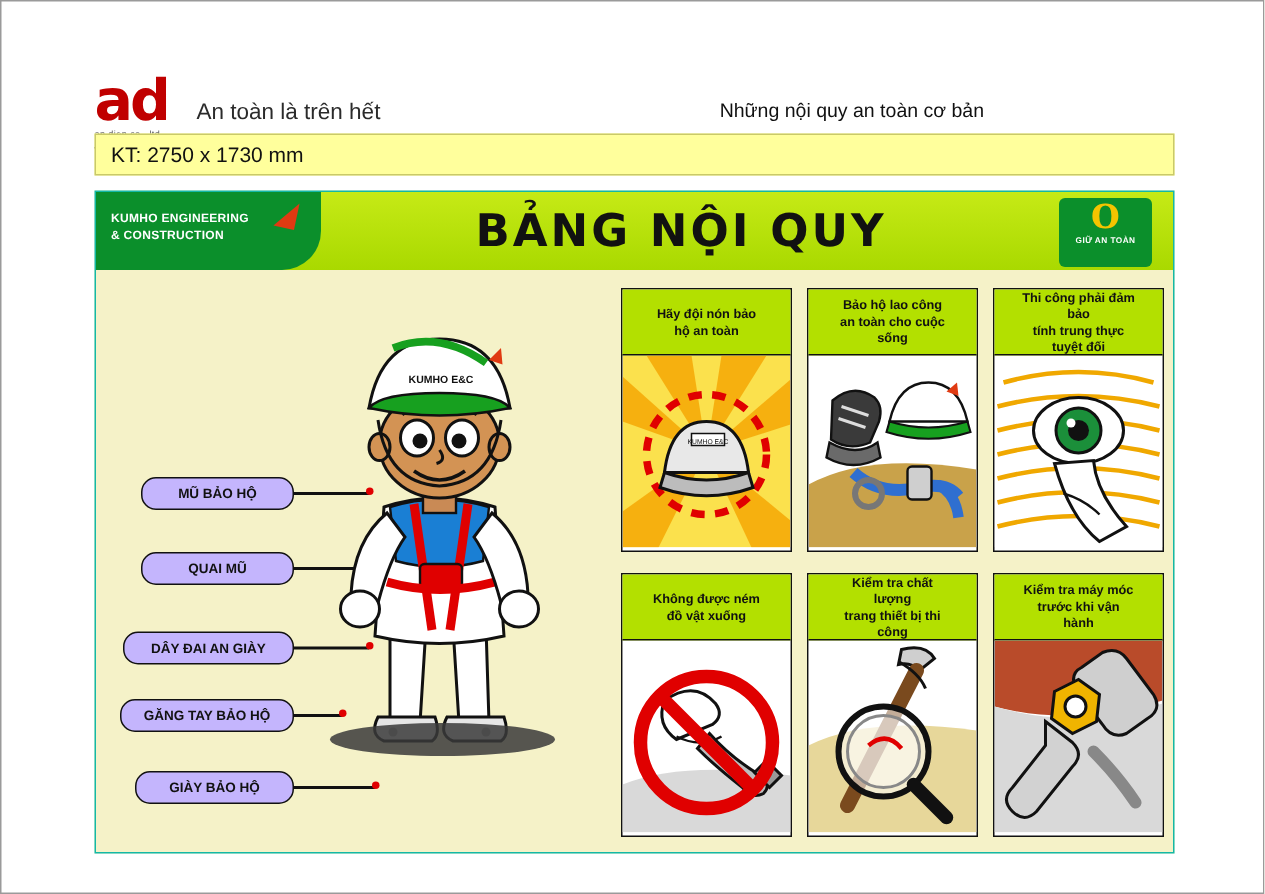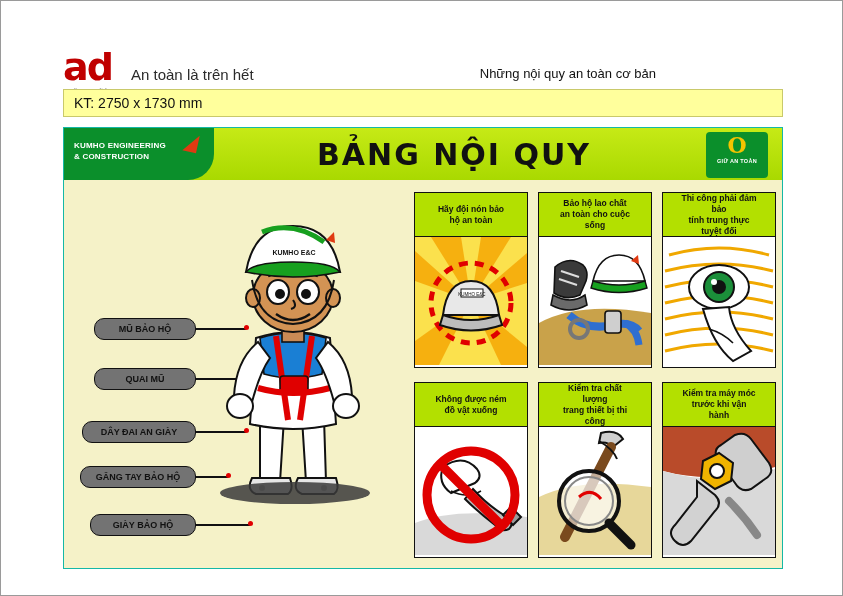--- a/index.html
+++ b/index.html
@@ -26,21 +26,21 @@
   .kumho-tab{position:absolute;left:0;top:0;width:150px;height:52px;background:#0b8f2b;border-bottom-right-radius:26px;}
   .kumho-txt{position:absolute;left:10px;top:12px;font-size:8px;font-weight:bold;color:#ffffff;line-height:11px;letter-spacing:.2px;}
   .kumho-mark{position:absolute;left:120px;top:6px;width:0;height:0;border-left:14px solid transparent;border-bottom:18px solid #e03a12;transform:rotate(12deg);}
   .poster-title{position:absolute;left:180px;top:6px;width:420px;text-align:center;font-family:"DejaVu Sans",sans-serif;font-size:30px;font-weight:bold;color:#111;letter-spacing:2px;line-height:42px;}
   .gio-badge{position:absolute;right:14px;top:4px;width:62px;height:46px;background:#0b8f2b;border-radius:4px;text-align:center;}
   .gio-o{font-family:"DejaVu Serif",serif;font-size:22px;color:#f4c400;font-weight:bold;line-height:26px;}
   .gio-label{font-size:5.5px;color:#ffffff;font-weight:bold;letter-spacing:.3px;}
 
   
   .mascot-area{position:absolute;left:8px;top:60px;width:330px;height:370px;}
-  .callout{position:absolute;height:20px;background:#737373;border:1.5px solid #111;border-radius:10px;display:flex;align-items:center;justify-content:center;padding:0 8px;font-size:9px;font-weight:bold;color:#111;white-space:nowrap;}
+  .callout{position:absolute;height:20px;background:#c4b5fd;border:1.5px solid #111;border-radius:10px;display:flex;align-items:center;justify-content:center;padding:0 8px;font-size:9px;font-weight:bold;color:#111;white-space:nowrap;}
   .leader{position:absolute;height:1.5px;background:#111;}
   .leader-dot{position:absolute;width:5px;height:5px;border-radius:50%;background:#e00000;}
 
   
   .mascot{position:absolute;left:130px;top:22px;width:180px;height:320px;}
   .shadow{position:absolute;left:18px;top:272px;width:150px;height:22px;background:#3a3a3a;border-radius:50%;opacity:.85;}
 
   
   .grid{position:absolute;left:350px;top:64px;width:360px;height:364px;}
   .card{position:absolute;width:112px;height:174px;border:1.5px solid #111;background:#ffffff;}
@@ -192,21 +192,21 @@
             <circle cx="56" cy="66" r="40" fill="none" stroke="#e00000" stroke-width="5" stroke-dasharray="9 7"></circle>
             <path d="M28 78 q4 -34 28 -34 q24 0 28 34 z" fill="#e8e8e8" stroke="#111" stroke-width="2"></path>
             <path d="M28 78 q28 10 56 0 l3 10 q-31 11 -62 0 z" fill="#bcbcbc" stroke="#111" stroke-width="2"></path>
             <rect x="46" y="52" width="22" height="8" fill="#ffffff" stroke="#111" stroke-width="1"></rect>
             <text x="57" y="59" font-size="4.5" text-anchor="middle" fill="#111" font-family="Liberation Sans, sans-serif">KUMHO E&amp;C</text>
           </svg>
         </div>
       </div>
 
       <div class="card c1">
-        <div class="cap" style="white-space:pre-line">Bảo hộ lao chất
+        <div class="cap" style="white-space:pre-line">Bảo hộ lao công
 an toàn cho cuộc sống</div>
         <div class="art">
           <svg width="112" height="128" viewBox="0 0 112 128">
             <rect width="112" height="128" fill="#ffffff"></rect>
             <path d="M0 86 q40 -22 112 -10 L112 128 L0 128 Z" fill="#c9a24a"></path>
 
             <path d="M16 30 q14 -12 28 -2 q6 6 3 16 l-6 14 q-14 6 -26 -2 z" fill="#3a3a3a" stroke="#111" stroke-width="1.6"></path>
             <path d="M14 58 q18 10 32 0 l2 10 q-18 10 -36 0 z" fill="#6a6a6a" stroke="#111" stroke-width="1.6"></path>
             <path d="M22 34 l18 6 M20 42 l18 6" stroke="#ddd" stroke-width="2"></path>
 

